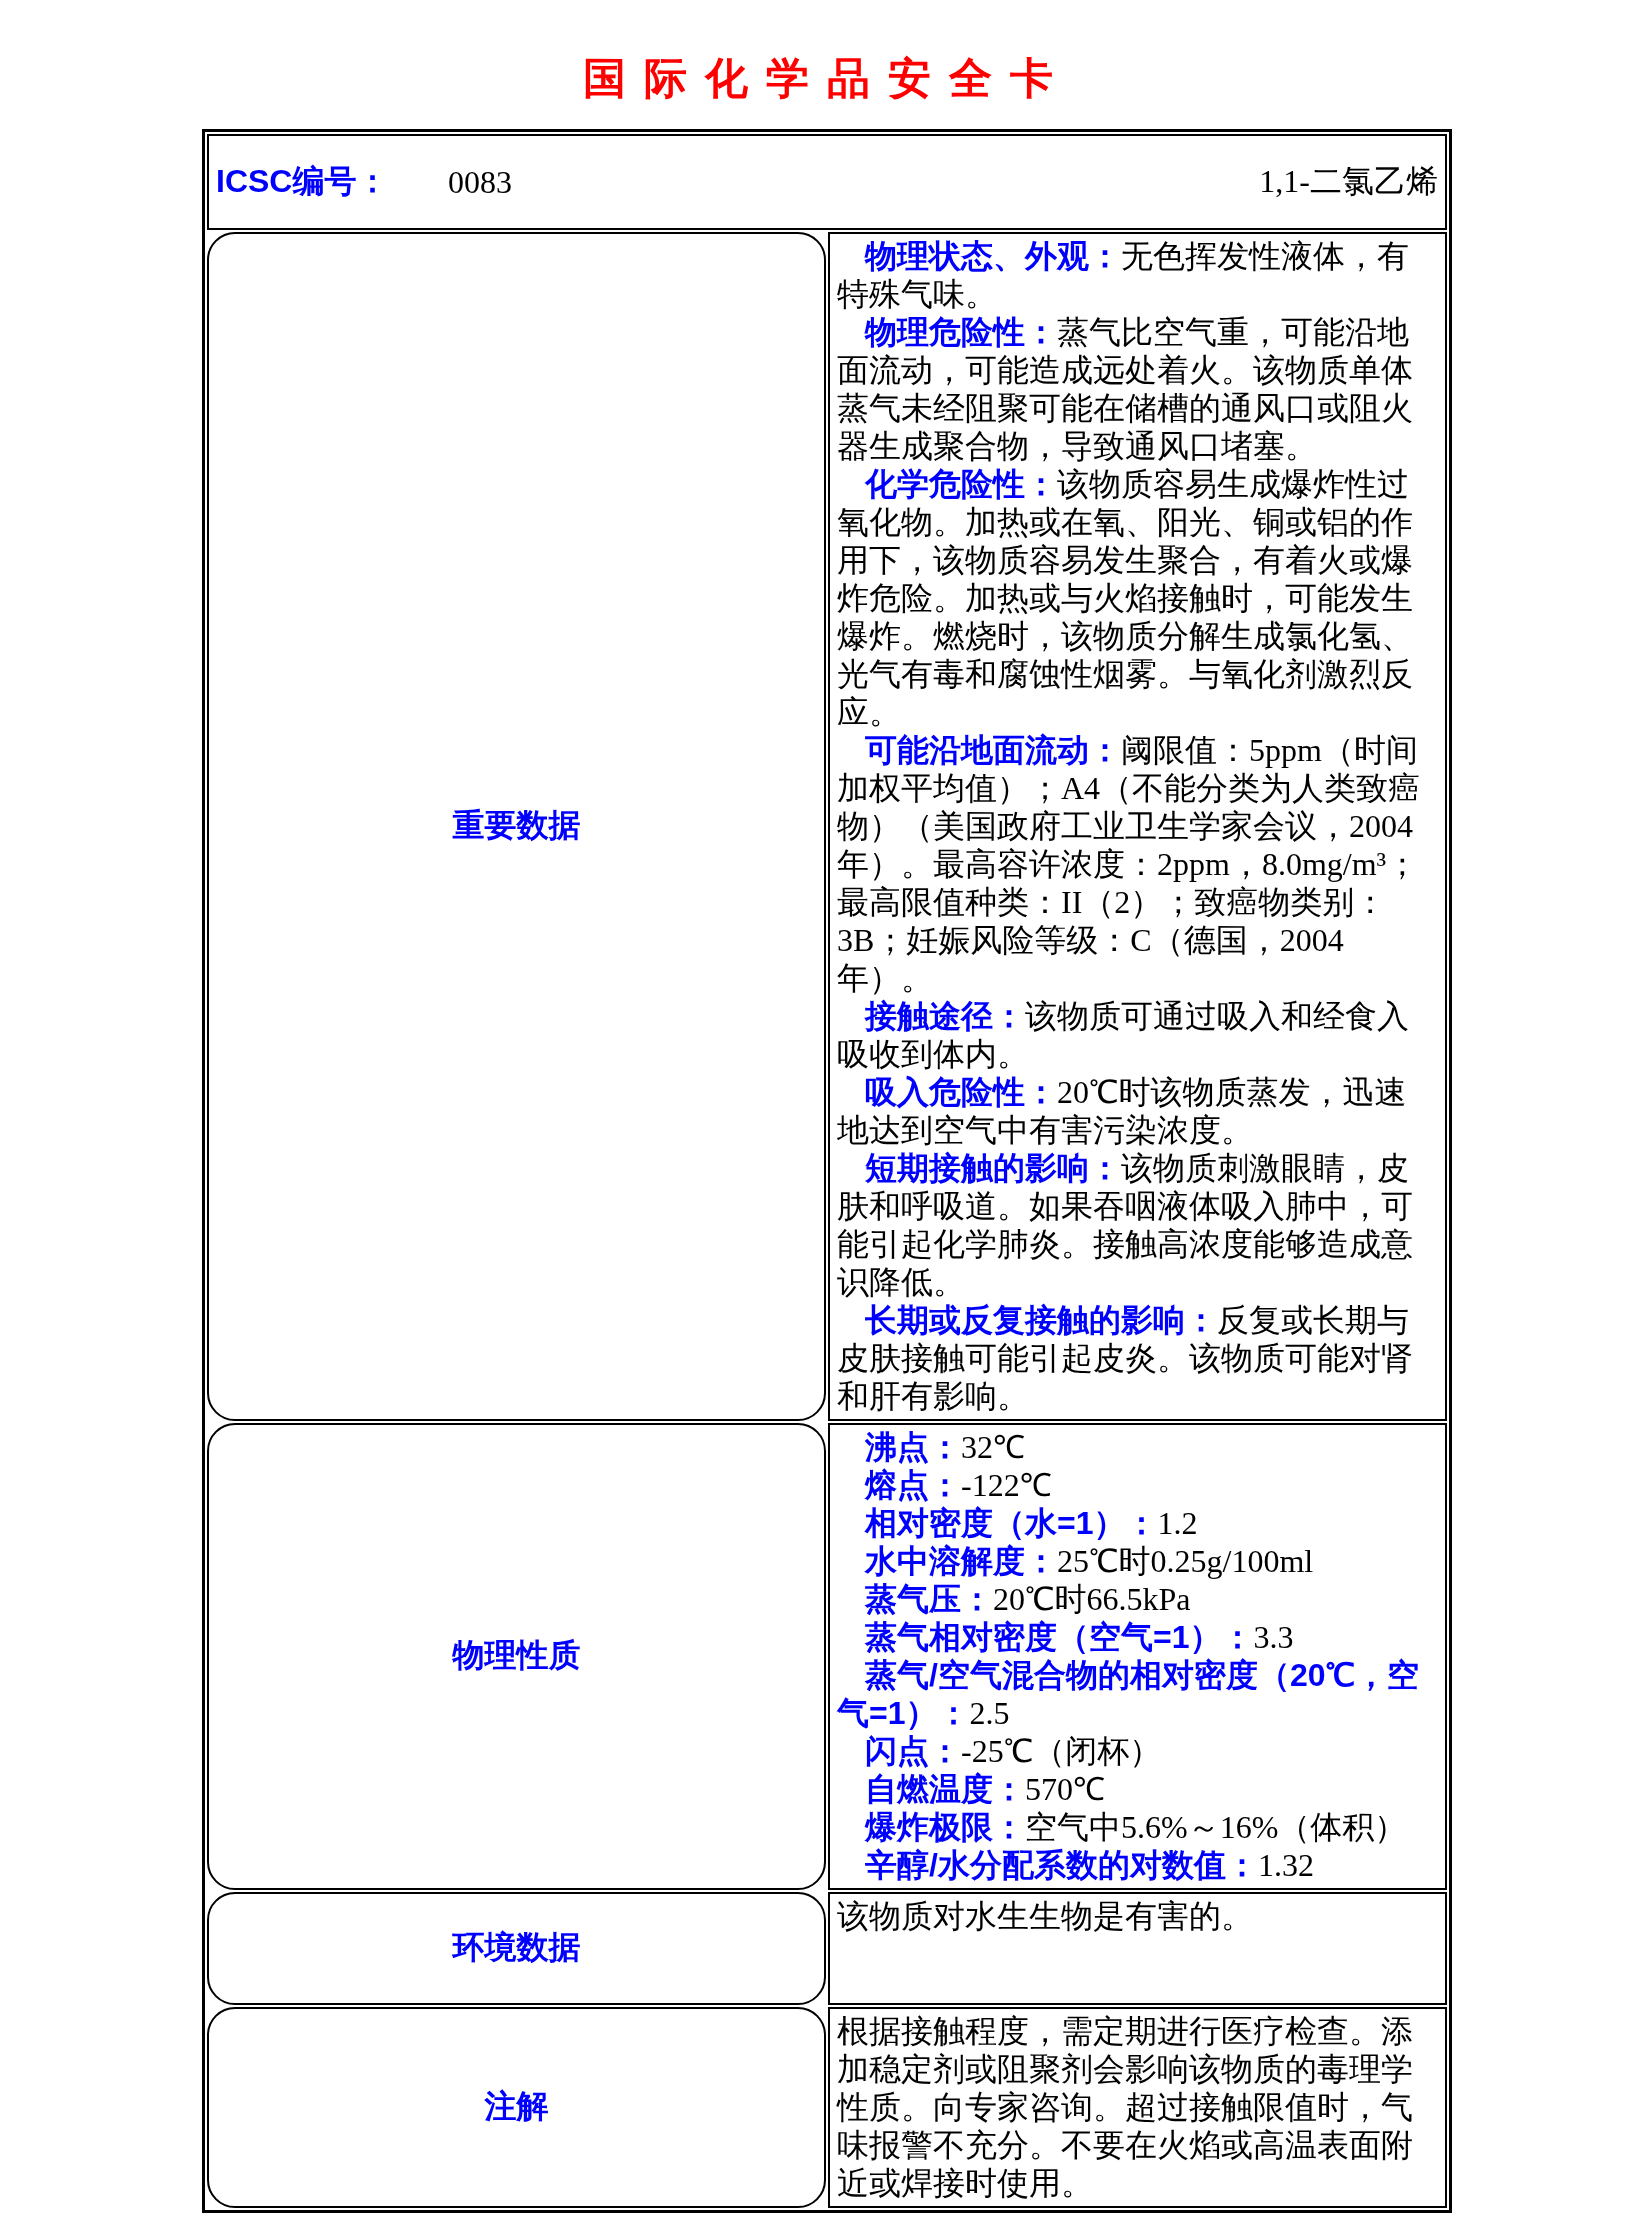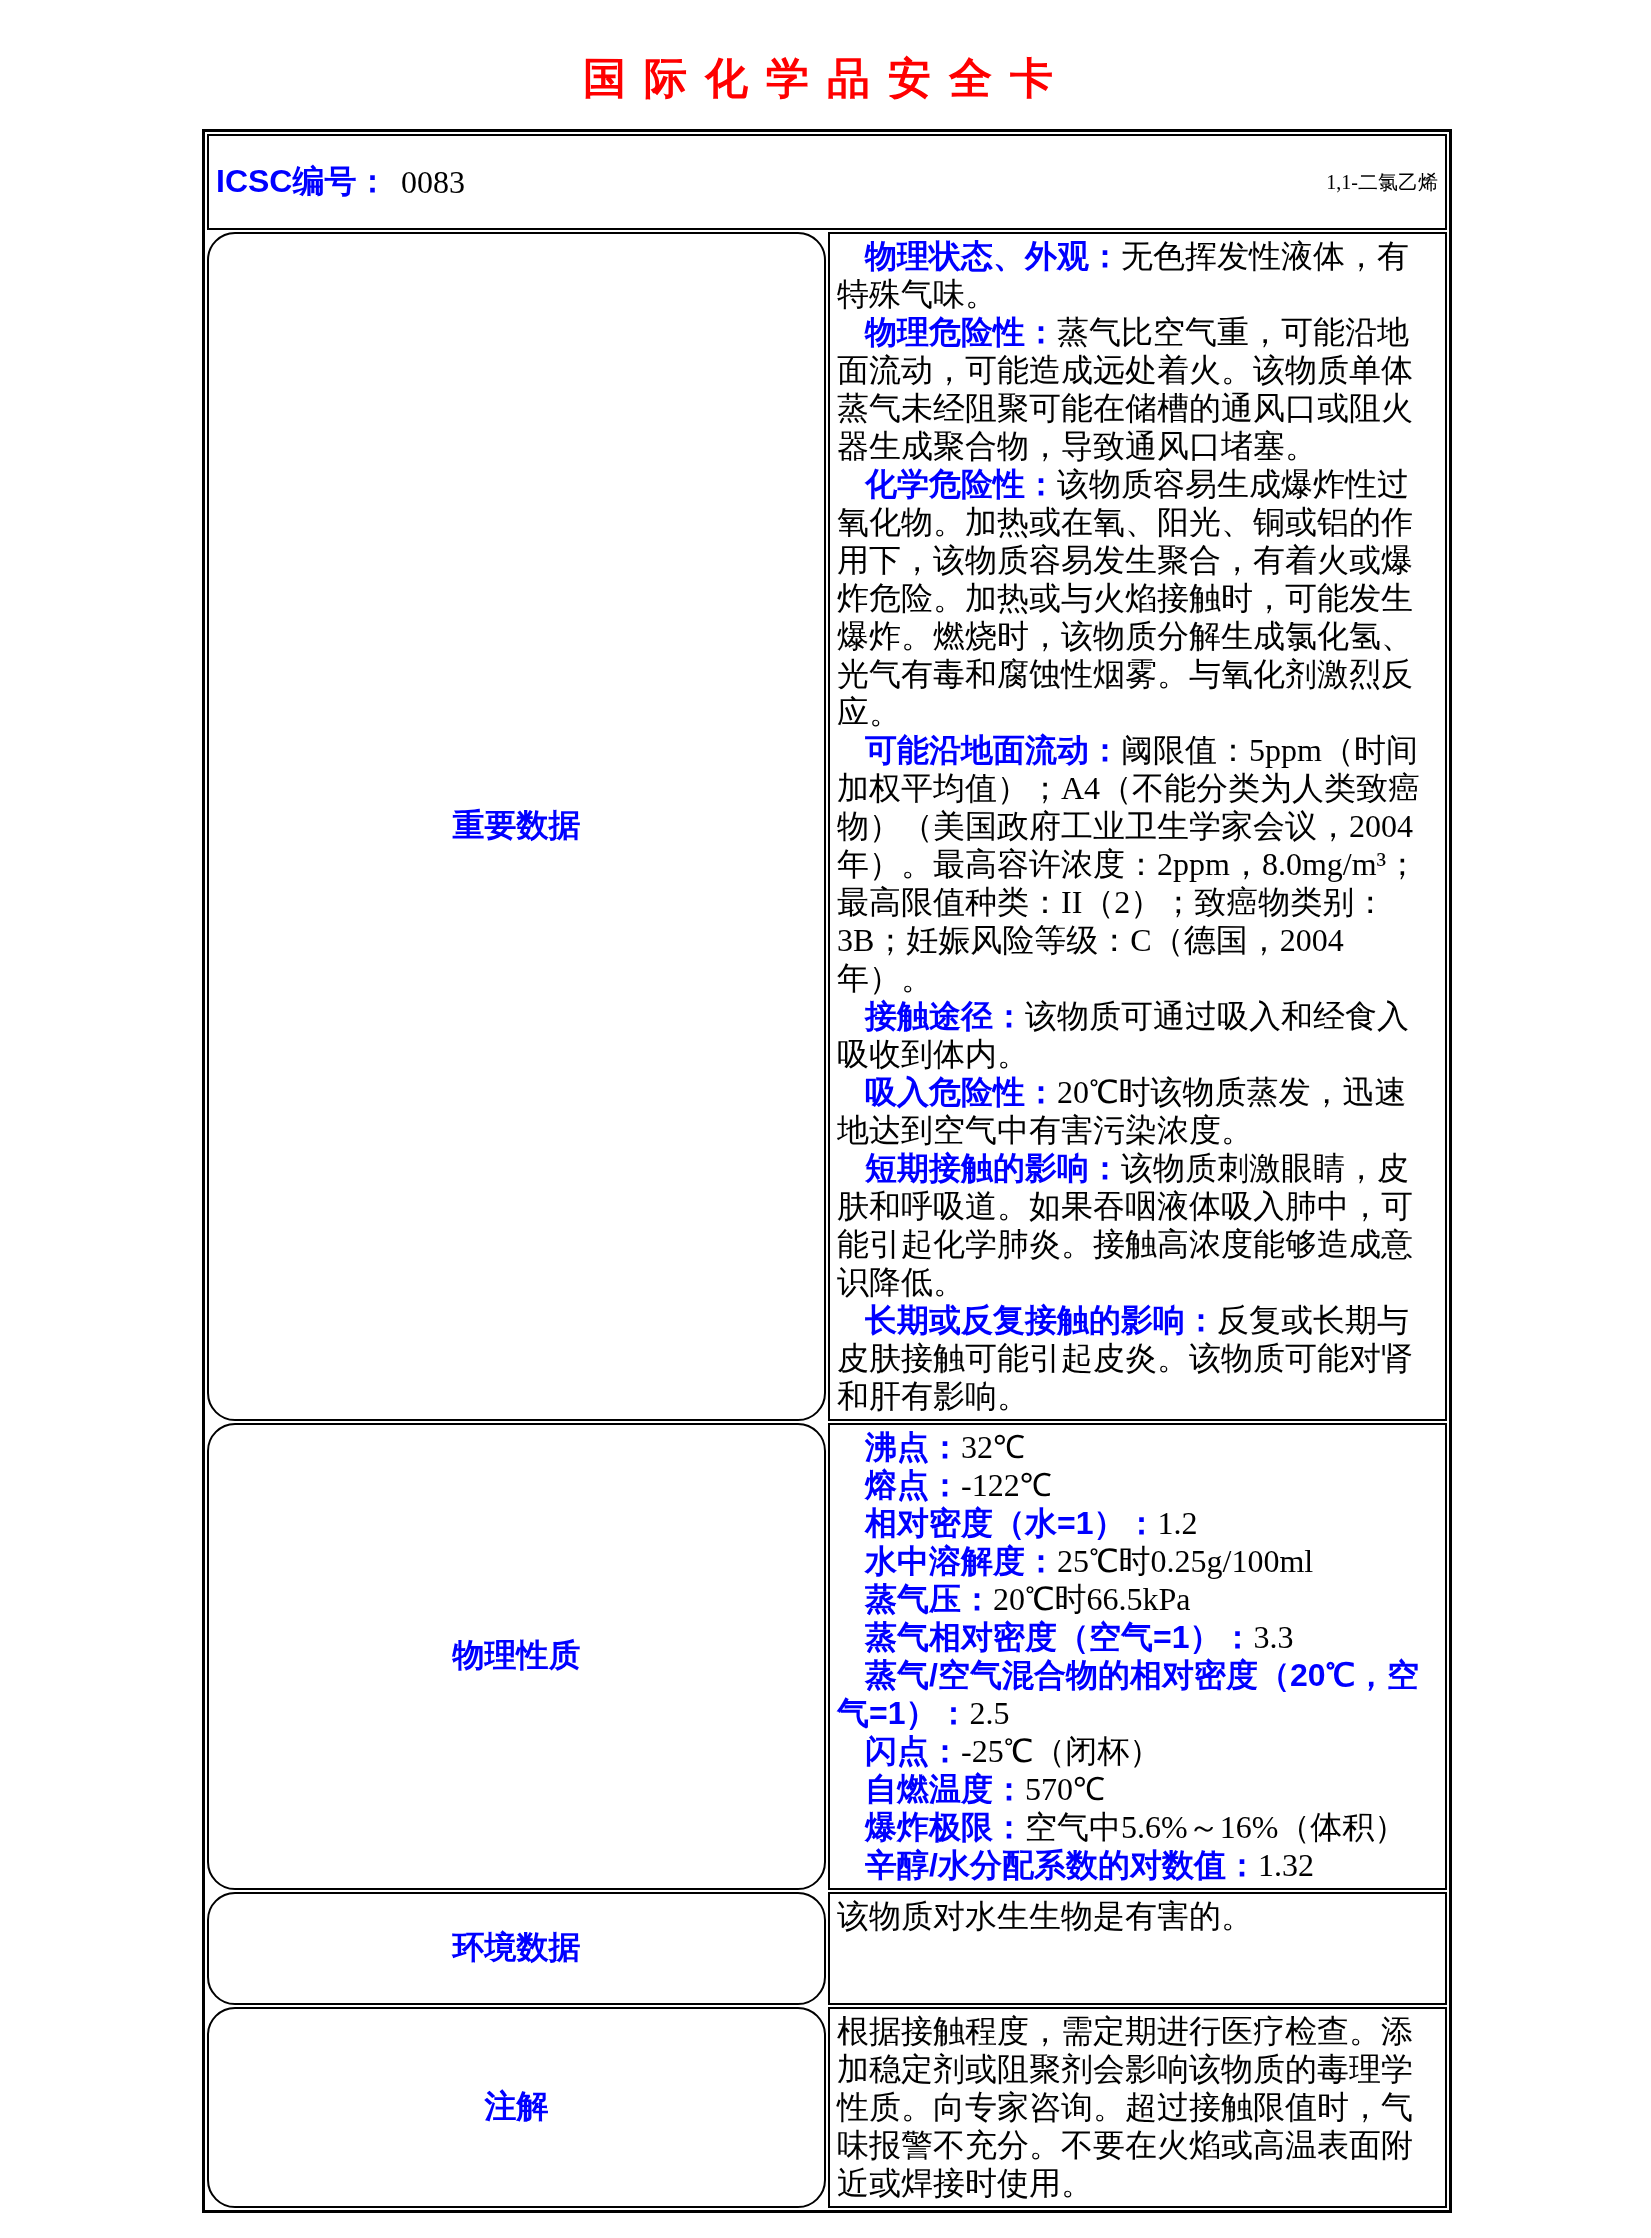--- a/index.html
+++ b/index.html
@@ -44,28 +44,28 @@
     font-size: 32px;
     padding: 2px;
     border-radius: 28px;
   }
   td.hdr {
     height: 96px;
     vertical-align: middle;
     padding: 4.2px 7px;
     font-size: 32px;
   }
-  .hdr-flex { display: flex; align-items: center; width: 100%; }
+  .hdr-flex { display: flex; align-items: center; width: 100%; gap: 47px; }
   .lbl {
     color: #0000FF;
     font-family: "Liberation Sans", sans-serif;
     font-weight: bold;
   }
   .hdr-num { margin-left: 12.5px; font-size: 32px; }
-  .hdr-name { margin-left: auto; font-size: 20px; }
+  .hdr-name { margin-left: auto; font-size: 32px; }
   td.content {
     padding: 2.8px 7px 4.2px 7px;
     font-size: 32px;
     line-height: 38px;
   }
   td.content p { margin: 0; }
   td.content .lbl { font-size: 32px; margin-left: 28px; }
   td.imp { min-height: 640px; }
   td.phys { height: 376px; line-height: 38px; }
   td.env { height: 113px; }

